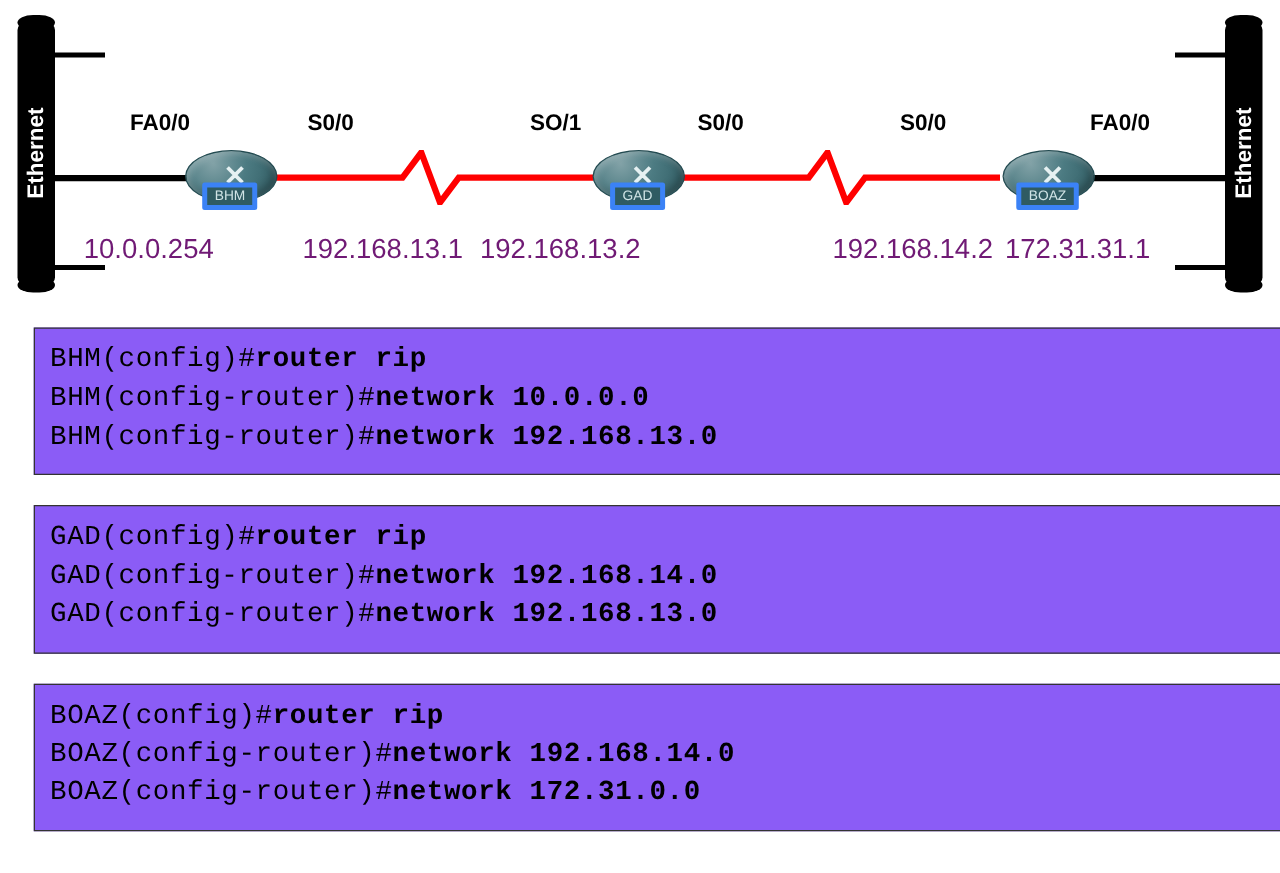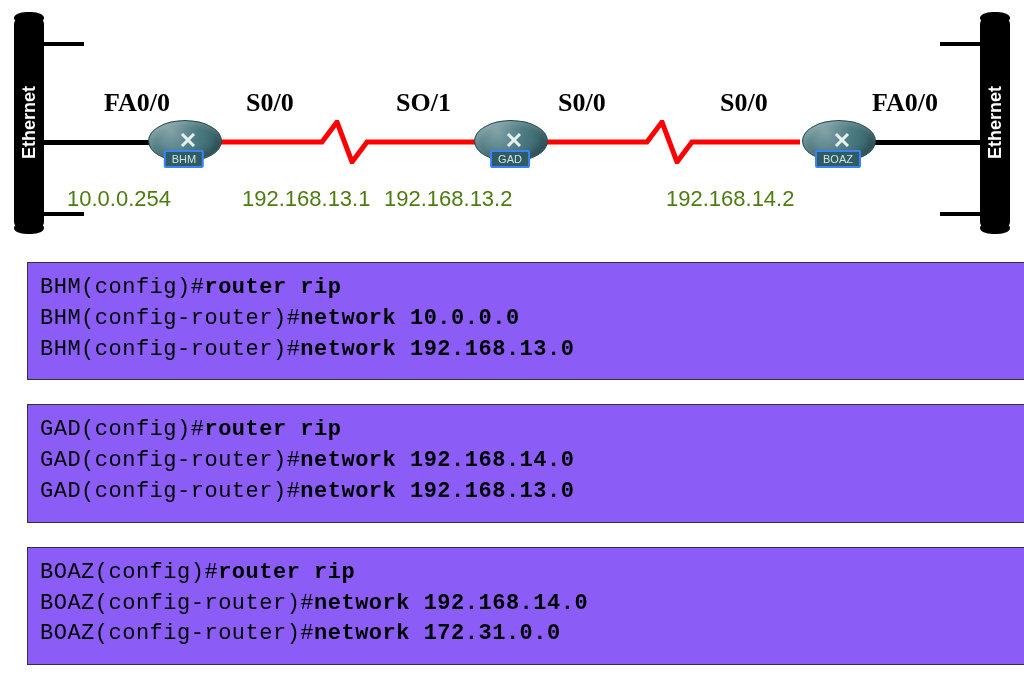--- a/index.html
+++ b/index.html
@@ -84,37 +84,36 @@
     letter-spacing: -6px;
     line-height: 0;
   }
   .router .name {
     position: absolute;
     bottom: -2px;
     left: 50%;
     transform: translateX(-50%);
     background: #2f5b62;
     color: #cfe3e5;
-    border: 2px solid #3b82f6;
+    border: 4px solid #3b82f6;
     font-size: 11px;
     padding: 1px 6px;
     border-radius: 2px;
   }
 
   .iface-label {
     position: absolute;
     font-weight: bold;
-    font-size: 26px;
+    font-size: 18px;
     color: #000;
-    font-family: Liberation Serif, serif;
   }
   .ip-label {
     position: absolute;
     font-size: 22px;
-    color: #4d7c0f;
+    color: #701a75;
   }
 
   .link {
     position: absolute;
     height: 5px;
     background: #000;
     top: 128px;
   }
 
   .serial {
@@ -186,29 +185,30 @@
   </div>
   <div class="router" style="left:790px; top:108px;">
     <div class="body">
         <div class="arrows">✕</div>
       </div>
     <div class="name">BOAZ</div>
   </div>
 
   <div class="iface-label" style="left:92px;  top:76px;">FA0/0</div>
   <div class="iface-label" style="left:234px; top:76px;">S0/0</div>
-  <div class="iface-label" style="left:384px; top:76px;">SO/1</div>
+  <div class="iface-label" style="left:412px; top:76px;">SO/1</div>
   <div class="iface-label" style="left:546px; top:76px;">S0/0</div>
   <div class="iface-label" style="left:708px; top:76px;">S0/0</div>
   <div class="iface-label" style="left:860px; top:76px;">FA0/0</div>
 
   <div class="ip-label" style="left:55px;  top:174px;">10.0.0.254</div>
   <div class="ip-label" style="left:182px; top:174px;margin-left:48px;">192.168.13.1</div>
   <div class="ip-label" style="left:332px; top:174px;margin-left:40px;">192.168.13.2</div>
   <div class="ip-label" style="left:632px; top:174px;margin-left:22px;">192.168.14.2</div>
+  <div class="ip-label" style="left:792px; top:174px;">172.31.31.1</div>
 </div>
 
 <div class="config-box">
   <div class="line"><span>BHM(config)#</span><span class="cmd">router rip</span></div>
   <div class="line"><span>BHM(config-router)#</span><span class="cmd">network 10.0.0.0</span></div>
   <div class="line"><span>BHM(config-router)#</span><span class="cmd">network 192.168.13.0</span></div>
 </div>
 
 <div class="config-box">
   <div class="line"><span>GAD(config)#</span><span class="cmd">router rip</span></div>

